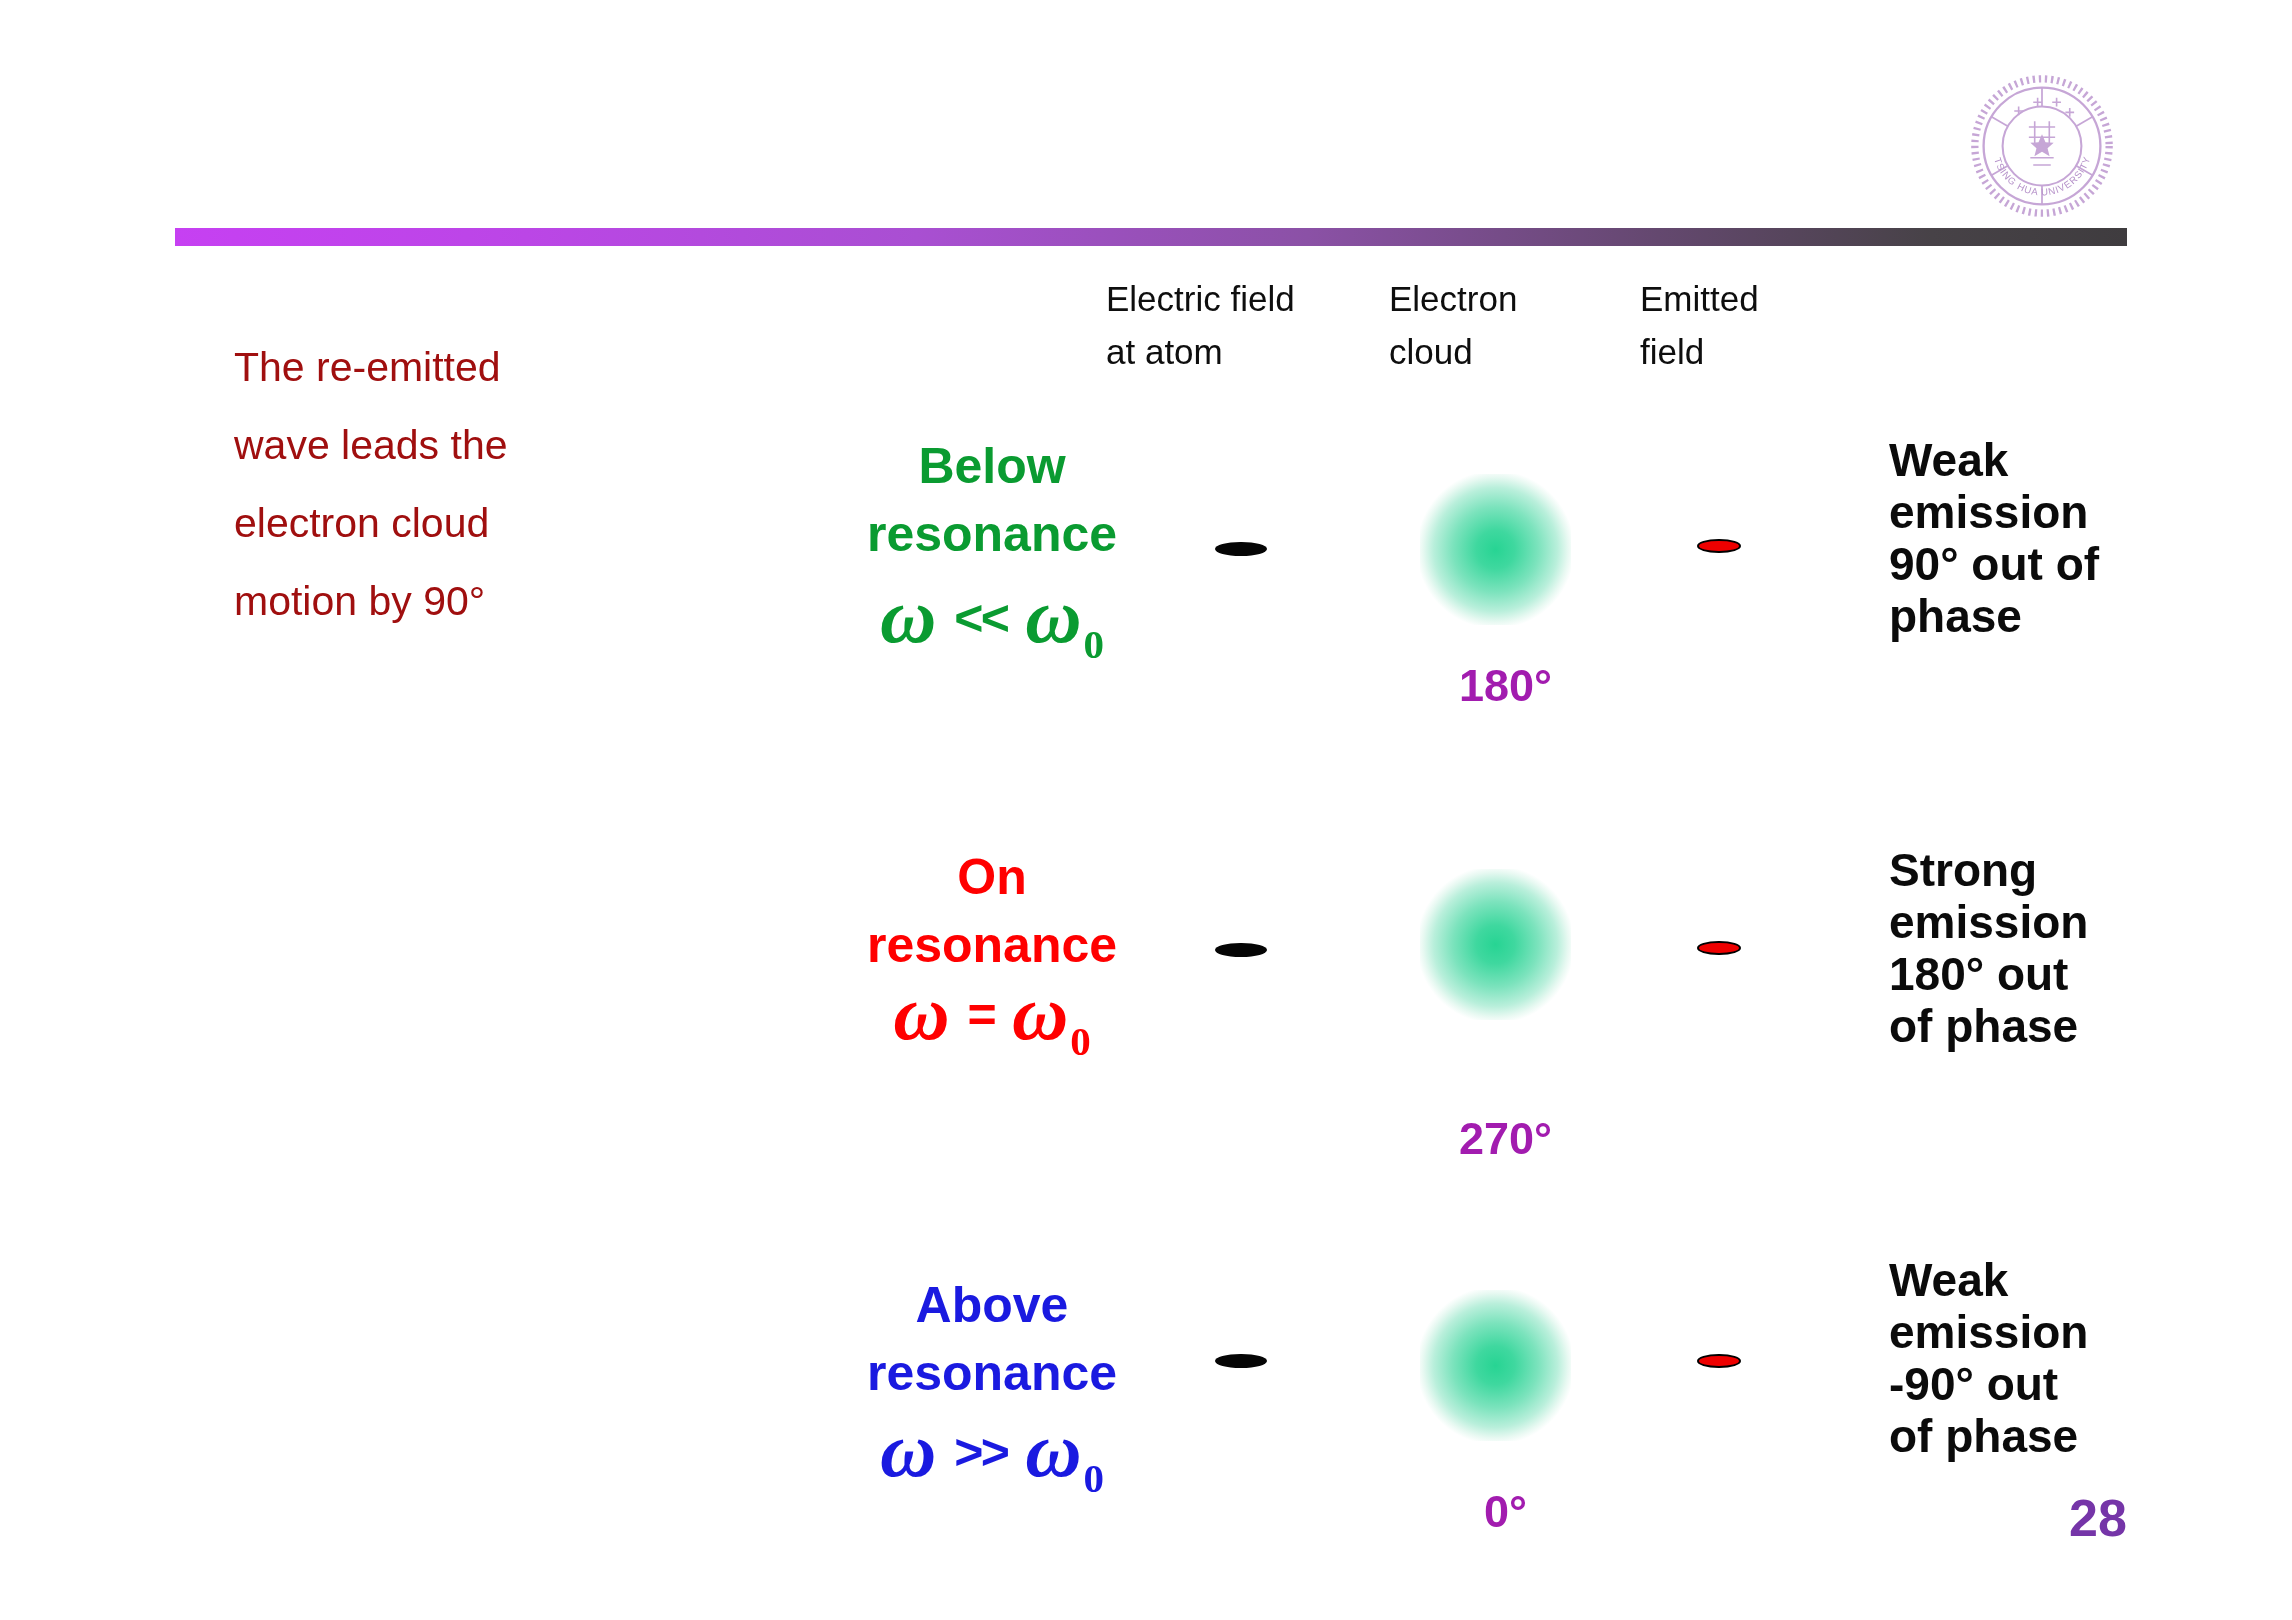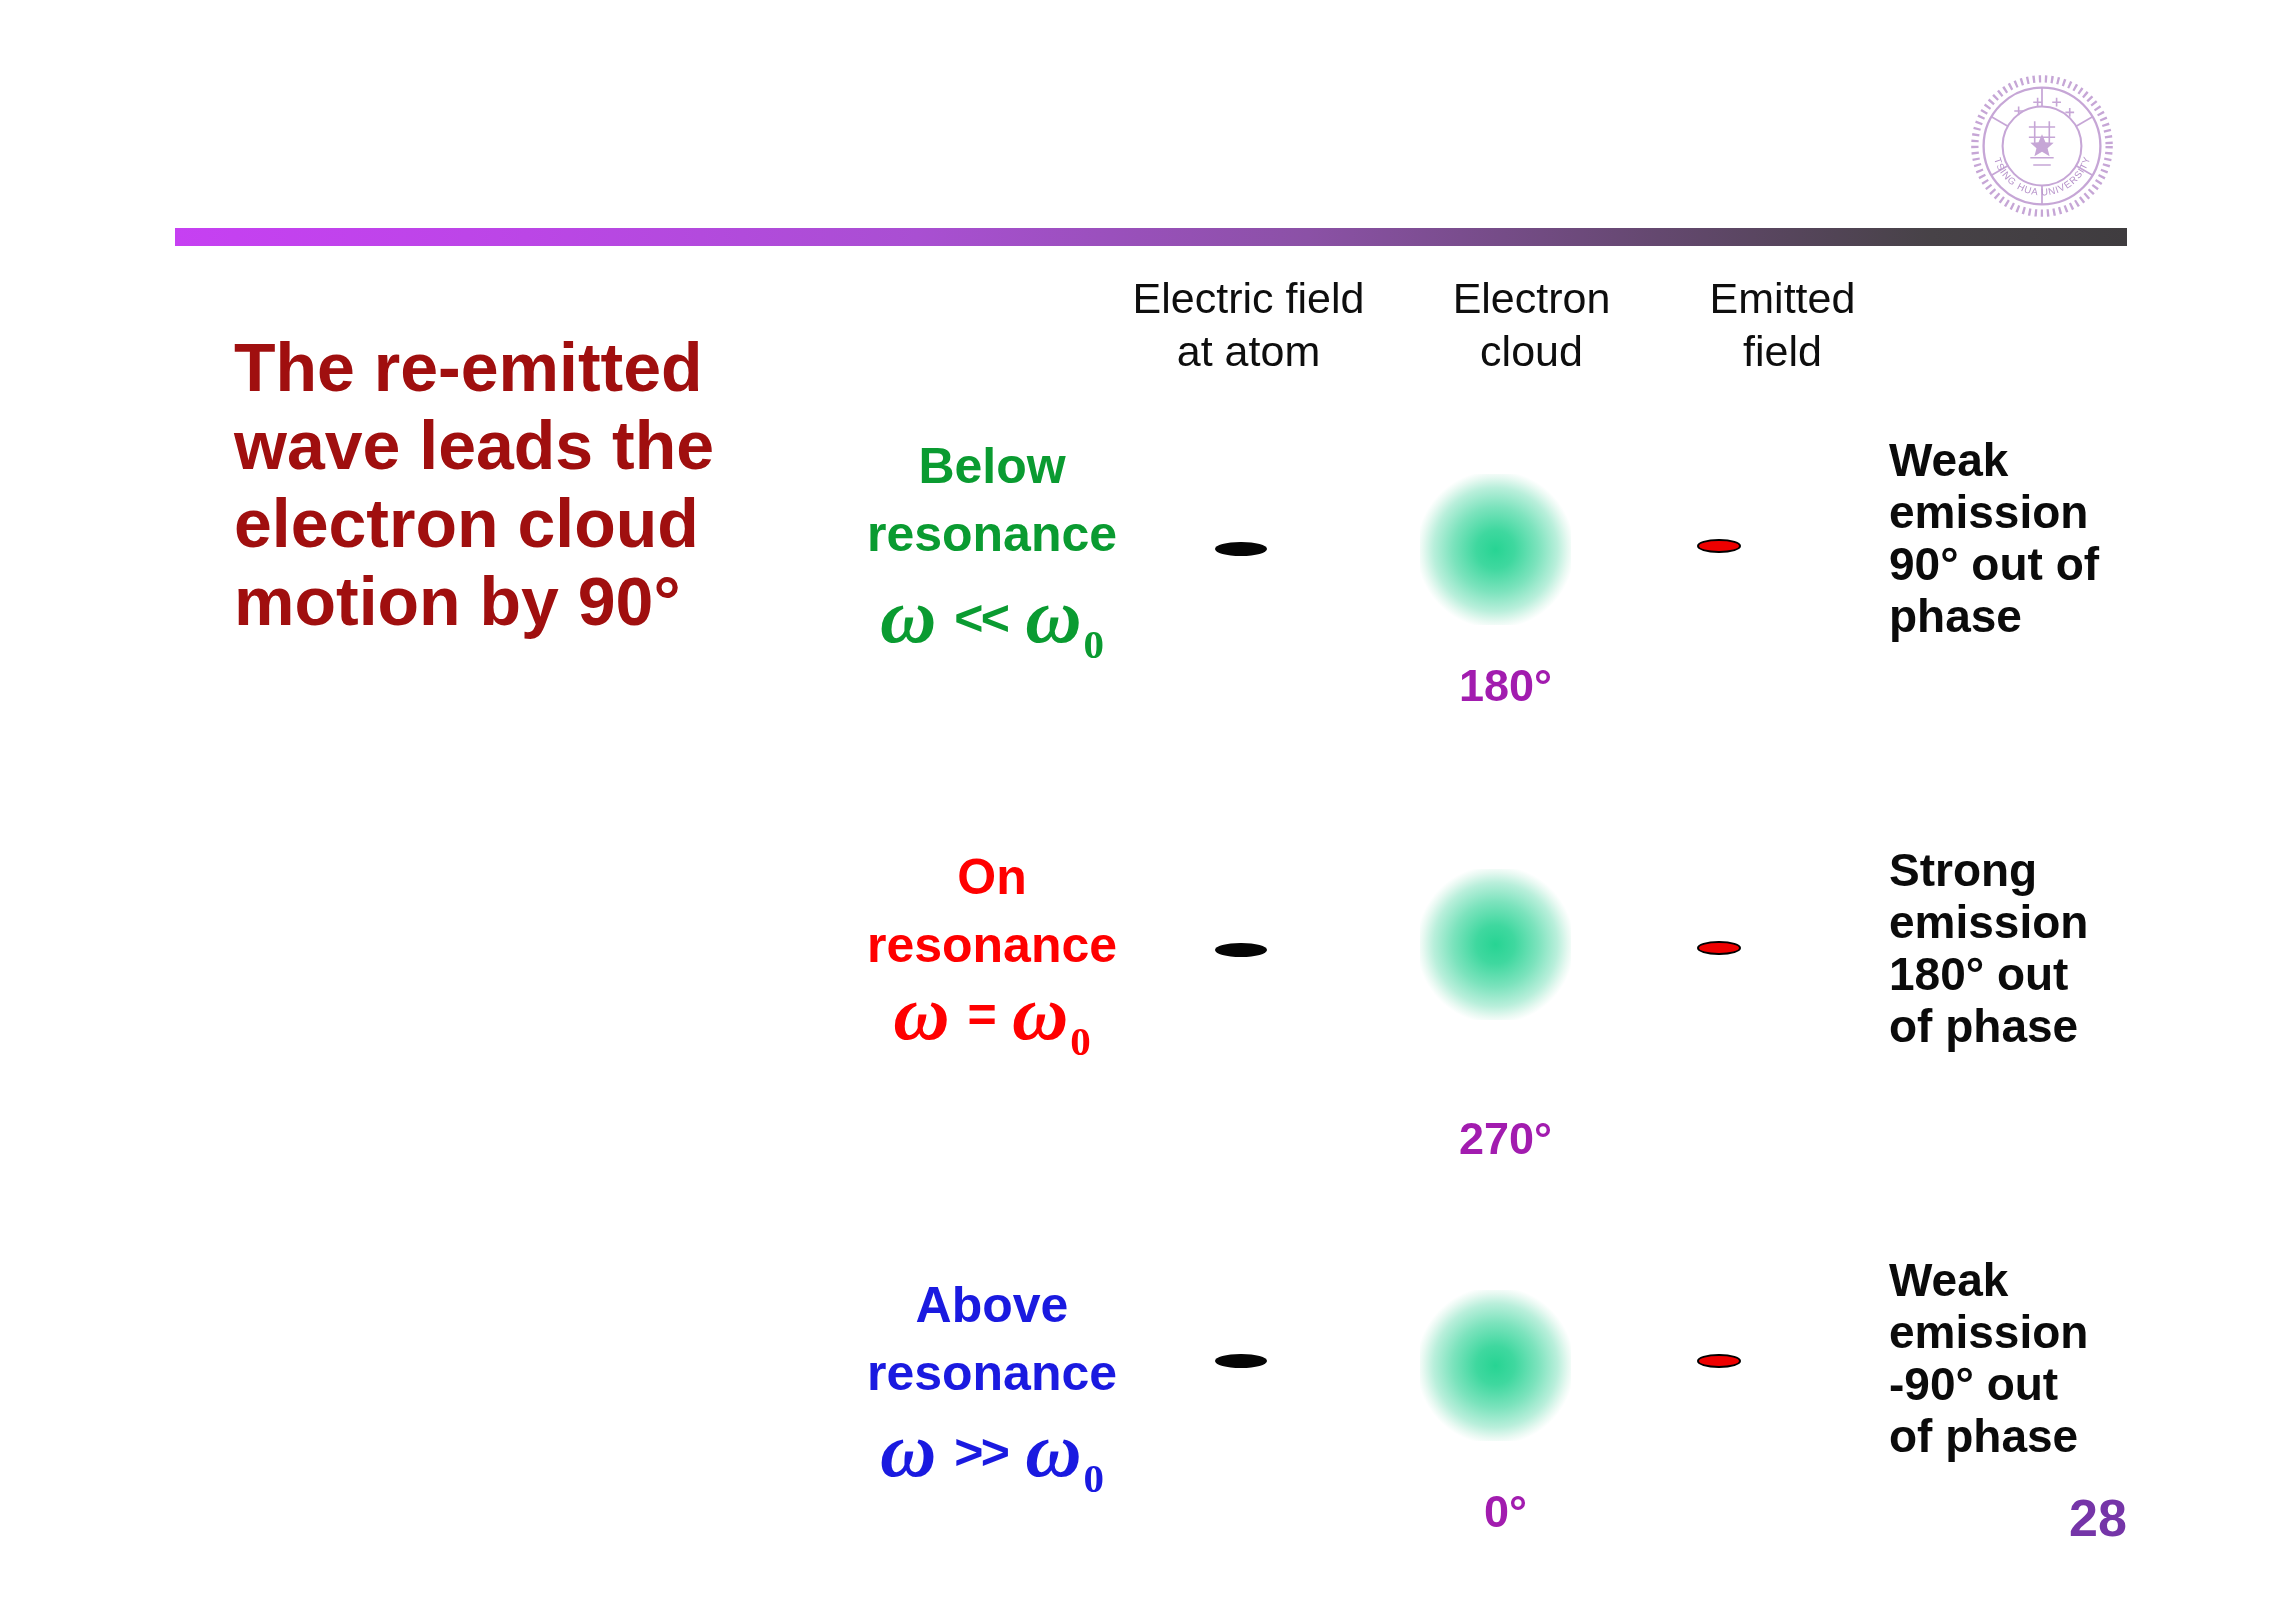--- a/index.html
+++ b/index.html
@@ -20,34 +20,33 @@
   }
   .title-bar{
     left:175px;top:228px;width:1952px;height:18px;
     background:linear-gradient(90deg,#c640f2 0%,#bb46e6 18%,#a94fd2 38%,#8b51a6 58%,#64486f 76%,#474247 90%,#3f3c3f 100%);
   }
   .logo{left:1969px;top:73px;width:146px;height:146px;}
 
   
   .lead-note{
     left:234px;top:328px;
-    font-size:68px;line-height:78px;color:#a00f0f;
+    font-size:41px;line-height:78px;color:#a00f0f;
     white-space:pre-line;
-    font-weight:bold;
   }
   .body-note{
     left:264px;top:853px;
     font-size:46px;line-height:61px;color:#121212;
     white-space:pre-line;
   }
 
   
   .col-header{
-    top:272px;width:285px;text-align:center;
-    font-size:43px;line-height:53px;color:#0e0e0e;white-space:pre-line;
+    top:272px;width:285px;text-align:left;
+    font-size:35px;line-height:53px;color:#0e0e0e;white-space:pre-line;
   }
   .col-1{left:1106px;} .col-2{left:1389px;} .col-3{left:1640px;}
 
   
   .row{position:absolute;left:0;width:100%;height:0;}
   .row-below{top:437px;--c:#0a9b31;}
   .row-on{top:848px;--c:#ff0000;}
   .row-above{top:1276px;--c:#1a1ae0;}
 
   .row-label{

